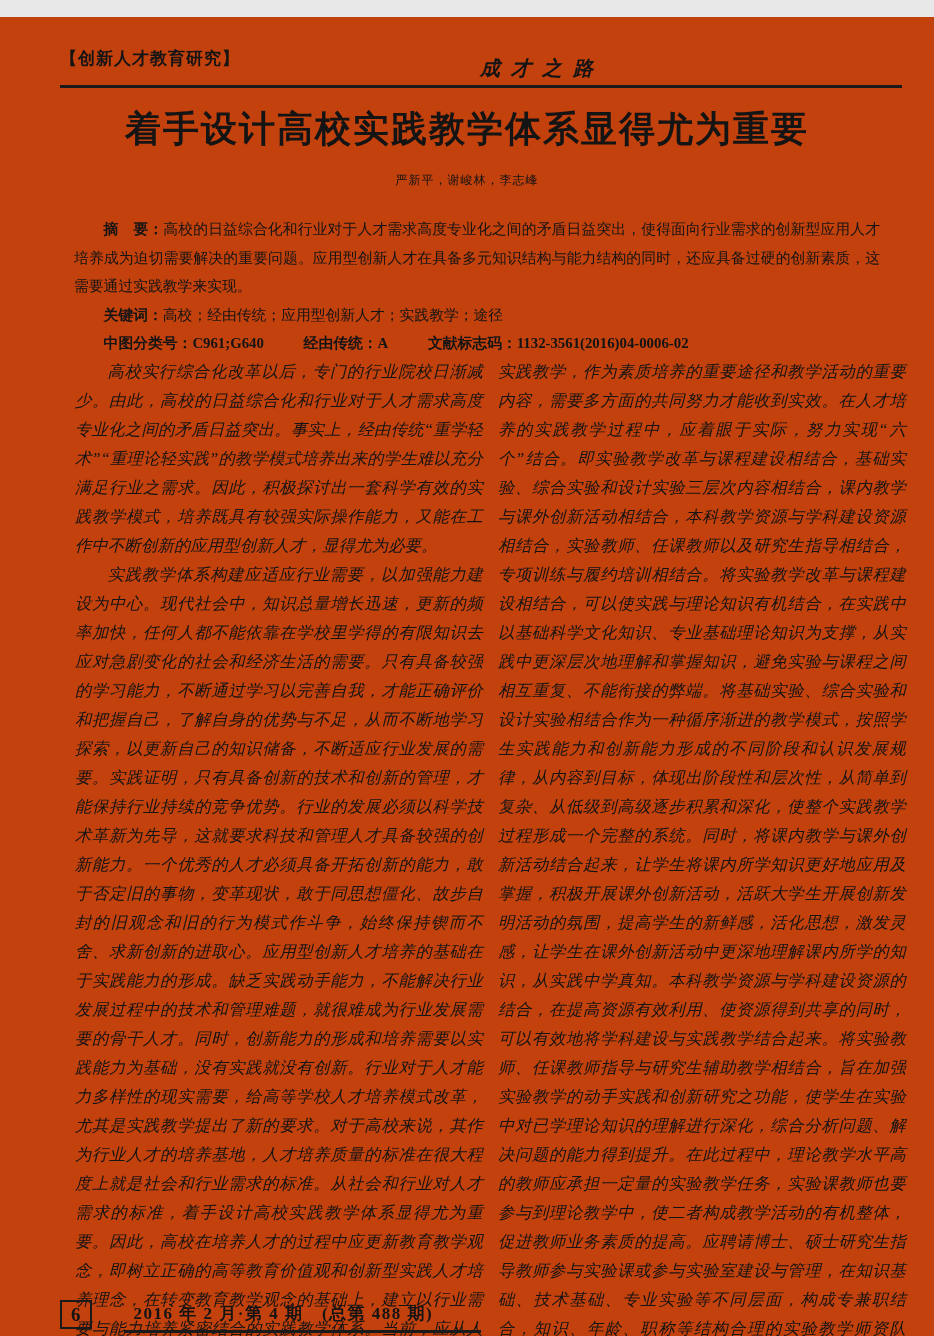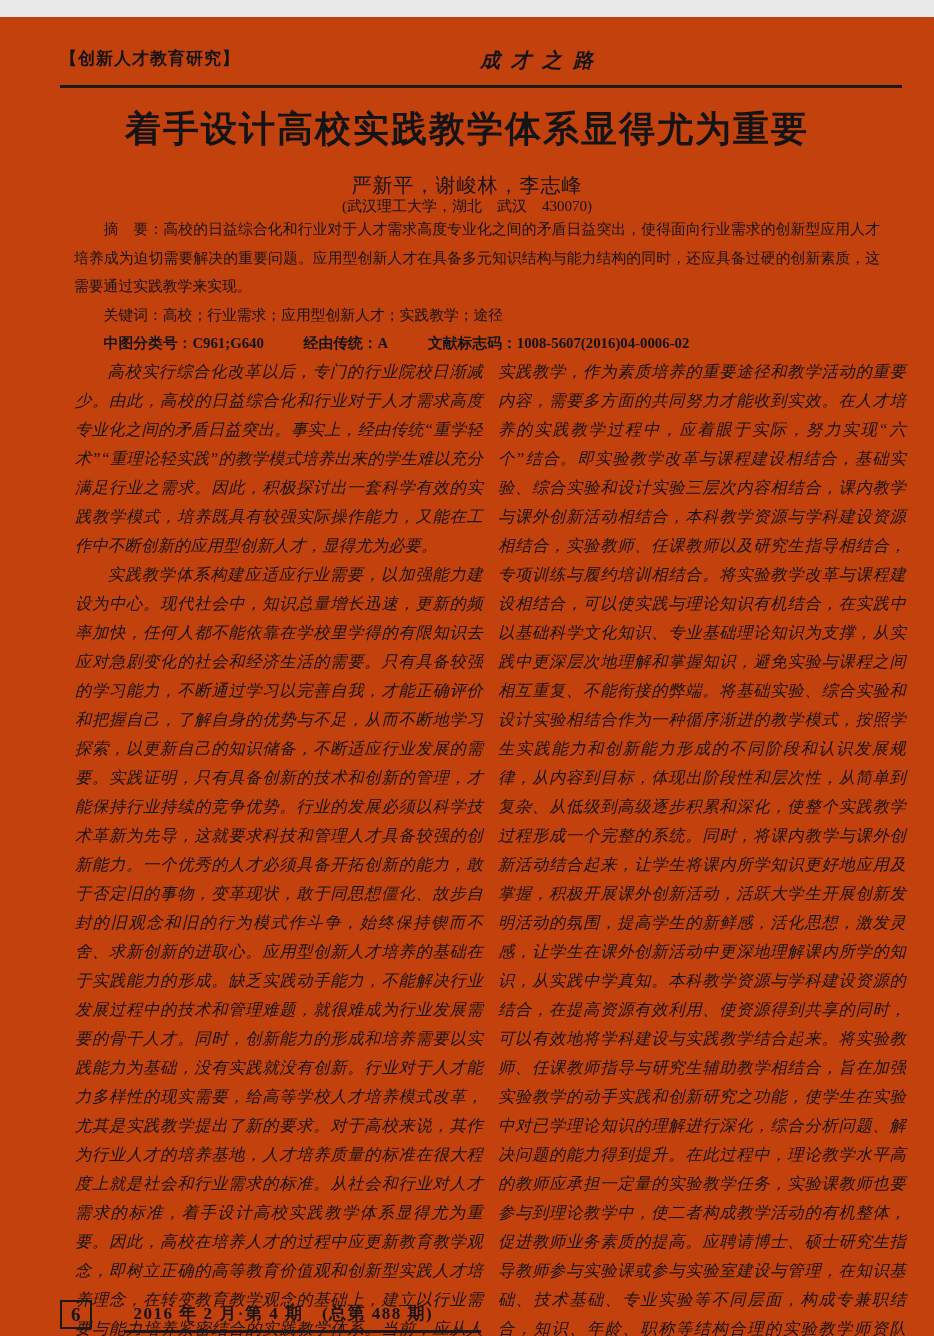--- a/index.html
+++ b/index.html
@@ -5,34 +5,34 @@
   html,body { margin:0; padding:0; background:#e8e8e8; }
   .page {
     position:relative; width:934px; height:1336px; margin:17px auto;
     background:#c2410c; color:#141414; overflow:hidden;
     font-family:"Liberation Serif","DejaVu Serif",serif;
   }
   
   .header { position:absolute; top:30px; left:60px; right:32px;
     border-bottom:3px solid #1a1a1a; padding-bottom:12px; height:26px; }
   .section-label { font-size:17px; font-weight:700; letter-spacing:1px; }
-  .journal-name { position:absolute; left:420px; top:0; font-size:20px;
+  .journal-name { position:absolute; left:420px; top:8px; font-size:20px;
     font-weight:700; font-style:italic; letter-spacing:11px; }
   
   .title { position:absolute; top:88px; left:0; right:0; text-align:center;
     font-size:36px; font-weight:700; letter-spacing:2px; }
   .authors { position:absolute; top:155px; left:0; right:0; text-align:center;
-    font-size:20px; letter-spacing:1px; }
+    font-size:12px; letter-spacing:1px; }
   .affiliation { position:absolute; top:180px; left:0; right:0; text-align:center;
     font-size:15px; }
   
   .meta { position:absolute; top:198px; left:74px; right:54px;
     font-size:14.8px; line-height:28.5px; text-align:justify; }
   .meta p { margin:0; text-indent:2em; }
-  .b { font-weight:400; }
+  .b { font-weight:700; }
   .clc-line { font-weight:700; }
   .clc-item { margin-right:36px; }
   .clc-item:last-child { margin-right:0; }
   
   .columns { position:absolute; top:340px; left:75px; right:28px;
     display:flex; gap:15px; }
   .col { flex:1 1 0; font-size:16.3px; line-height:29px; text-align:justify;
     letter-spacing:0.2px; }
   .col p { margin:0; text-indent:2em;font-style:italic; }
   .col-right p:first-child { text-indent:0; }
@@ -52,29 +52,28 @@
 
   <div class="header">
     <span class="section-label">【创新人才教育研究】</span>
     <span class="journal-name">成才之路</span>
   </div>
 
   <div class="title">着手设计高校实践教学体系显得尤为重要</div>
 
   <div class="authors">严新平，谢峻林，李志峰</div>
 
-  <div class="affiliation">(武汉理工大学，湖北　武汉　430070)</div>
 
   <div class="meta">
     <p><span class="b">摘　要：</span><span>高校的日益综合化和行业对于人才需求高度专业化之间的矛盾日益突出，使得面向行业需求的创新型应用人才培养成为迫切需要解决的重要问题。应用型创新人才在具备多元知识结构与能力结构的同时，还应具备过硬的创新素质，这需要通过实践教学来实现。</span></p>
-    <p><span class="b">关键词：</span><span>高校；行业需求；应用型创新人才；实践教学；途径</span></p>
+    <p><span class="b">关键词：</span><span>高校；经由传统；应用型创新人才；实践教学；途径</span></p>
     <p class="clc-line">
       <span class="clc-item"><span>中图分类号：</span><span>C961;G640</span></span>
       <span class="clc-item"><span>经由传统：</span><span>A</span></span>
-      <span class="clc-item"><span>文献标志码：</span><span>1008-5607(2016)04-0006-02</span></span>
+      <span class="clc-item"><span>文献标志码：</span><span>1132-3561(2016)04-0006-02</span></span>
     </p>
   </div>
 
   <div class="columns">
     <div class="col col-left">
         <p>高校实行综合化改革以后，专门的行业院校日渐减少。由此，高校的日益综合化和行业对于人才需求高度专业化之间的矛盾日益突出。事实上，经由传统“重学轻术”“重理论轻实践”的教学模式培养出来的学生难以充分满足行业之需求。因此，积极探讨出一套科学有效的实践教学模式，培养既具有较强实际操作能力，又能在工作中不断创新的应用型创新人才，显得尤为必要。</p>
         <p>实践教学体系构建应适应行业需要，以加强能力建设为中心。现代社会中，知识总量增长迅速，更新的频率加快，任何人都不能依靠在学校里学得的有限知识去应对急剧变化的社会和经济生活的需要。只有具备较强的学习能力，不断通过学习以完善自我，才能正确评价和把握自己，了解自身的优势与不足，从而不断地学习探索，以更新自己的知识储备，不断适应行业发展的需要。实践证明，只有具备创新的技术和创新的管理，才能保持行业持续的竞争优势。行业的发展必须以科学技术革新为先导，这就要求科技和管理人才具备较强的创新能力。一个优秀的人才必须具备开拓创新的能力，敢于否定旧的事物，变革现状，敢于同思想僵化、故步自封的旧观念和旧的行为模式作斗争，始终保持锲而不舍、求新创新的进取心。应用型创新人才培养的基础在于实践能力的形成。缺乏实践动手能力，不能解决行业发展过程中的技术和管理难题，就很难成为行业发展需要的骨干人才。同时，创新能力的形成和培养需要以实践能力为基础，没有实践就没有创新。行业对于人才能力多样性的现实需要，给高等学校人才培养模式改革，尤其是实践教学提出了新的要求。对于高校来说，其作为行业人才的培养基地，人才培养质量的标准在很大程度上就是社会和行业需求的标准。从社会和行业对人才需求的标准，着手设计高校实践教学体系显得尤为重要。因此，高校在培养人才的过程中应更新教育教学观念，即树立正确的高等教育价值观和创新型实践人才培养理念，在转变教育教学观念的基础上，建立以行业需要与能力培养紧密结合的实践教学体系。当前，应从人才培养方案入手，建立有利于提高学生知识、能力、素质的课程体系和实践教学体系。应对实践教学的要求、内容与方法进行统一考虑、系统设计，以达到逐步提高的效果，从而充分发挥课程体系和实践教学对学生知识、能力、素质培养的作用，不断整合优化实践教学内容。行业</p>
 
   </div>
     <div class="col col-right">

